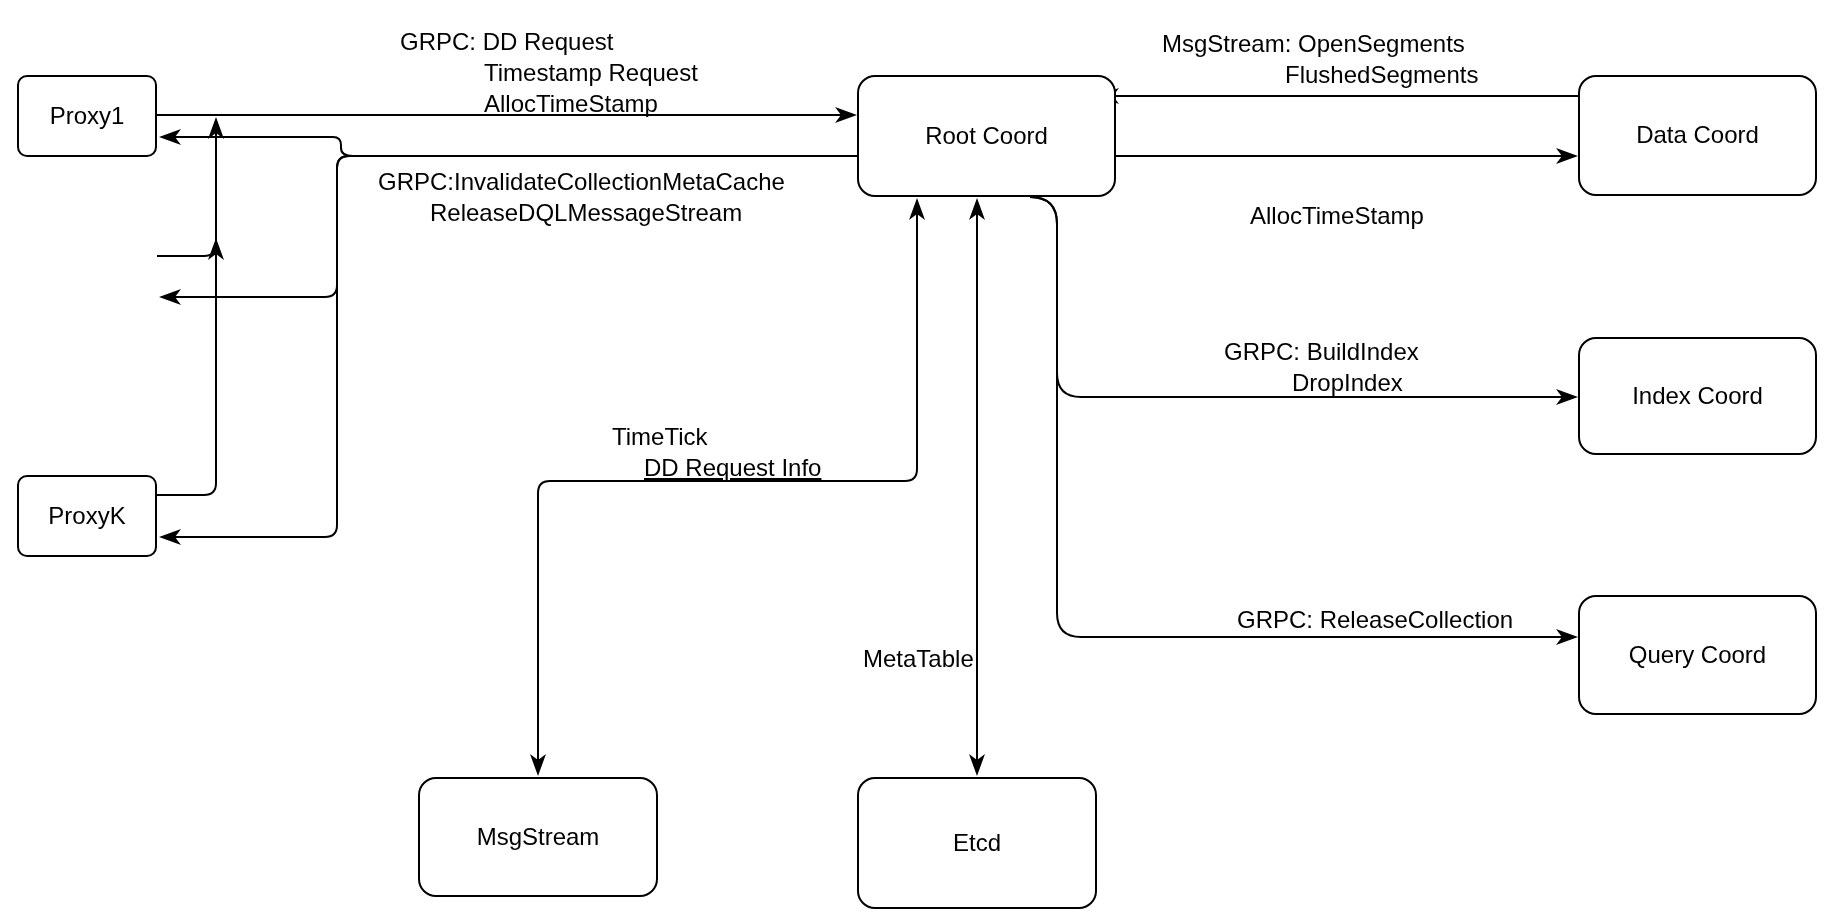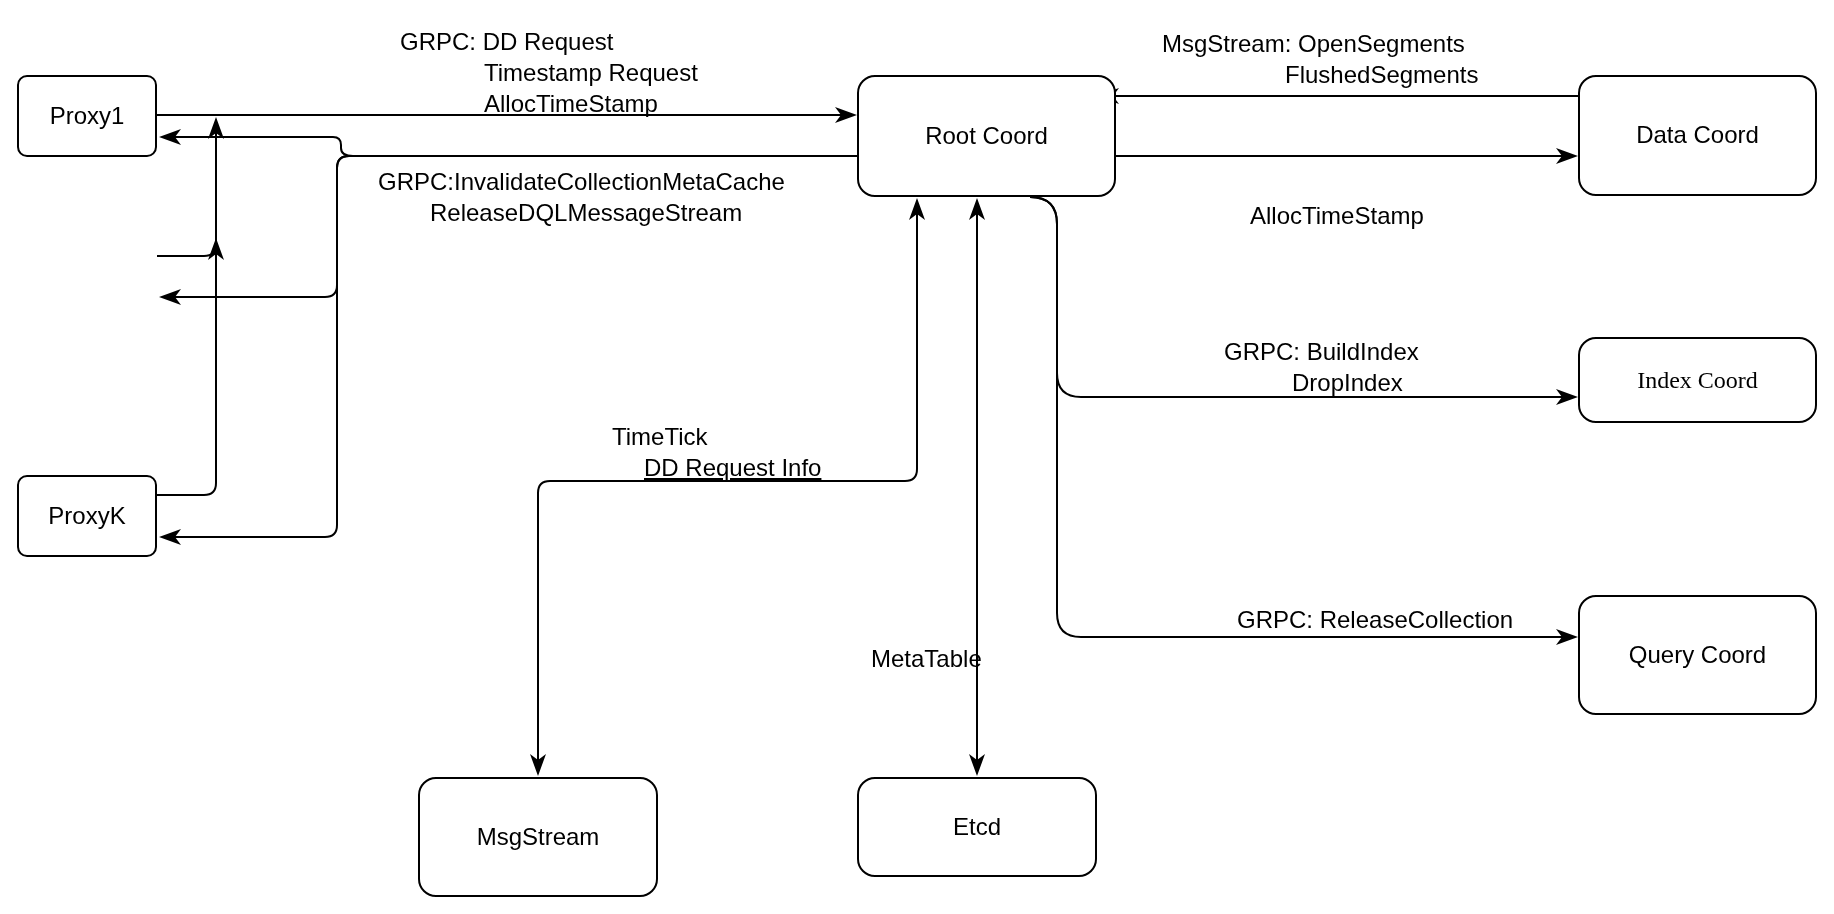--- a/index.html
+++ b/index.html
@@ -133,33 +133,33 @@
   </div>
 
   <div class="node" style="left:857px; top:75px; width:259px; height:122px;">
     <span>Root Coord</span>
   </div>
 
   <div class="node" style="left:1578px; top:75px; width:239px; height:121px;">
     <span>Data Coord</span>
   </div>
 
-  <div class="node" style="left:1578px; top:337px; width:239px; height:86px;font-family:Liberation Serif, serif;">
+  <div class="node" style="left:1578px; top:337px; width:239px; height:118px;">
     <span>Index Coord</span>
   </div>
 
   <div class="node" style="left:1578px; top:595px; width:239px; height:120px;">
     <span>Query Coord</span>
   </div>
 
   <div class="node" style="left:418px; top:777px; width:240px; height:120px;">
     <span>MsgStream</span>
   </div>
 
-  <div class="node" style="left:857px; top:777px; width:240px; height:100px;">
+  <div class="node" style="left:857px; top:777px; width:240px; height:132px;">
     <span>Etcd</span>
   </div>
 
   <div class="edge-label" style="left:400px; top:26px;">GRPC: DD Request</div>
   <div class="edge-label" style="left:484px; top:57px;">Timestamp Request</div>
   <div class="edge-label" style="left:484px; top:88px;">AllocTimeStamp</div>
 
   <div class="edge-label" style="left:378px; top:166px;">GRPC:InvalidateCollectionMetaCache</div>
   <div class="edge-label" style="left:430px; top:197px;">ReleaseDQLMessageStream</div>
 
@@ -169,15 +169,15 @@
   <div class="edge-label" style="left:1250px; top:200px;">AllocTimeStamp</div>
 
   <div class="edge-label" style="left:1224px; top:336px;">GRPC: BuildIndex</div>
   <div class="edge-label" style="left:1292px; top:367px;">DropIndex</div>
 
   <div class="edge-label" style="left:1209px; top:604px;margin-left:28px;">GRPC: ReleaseCollection</div>
 
   <div class="edge-label" style="left:612px; top:421px;">TimeTick</div>
   <div class="edge-label" style="left:644px; top:452px;text-decoration:underline;">DD Request Info</div>
 
-  <div class="edge-label" style="left:863px; top:643px;margin-left:8px;">MetaTable</div>
+  <div class="edge-label" style="left:863px; top:643px;">MetaTable</div>
 
 </div>
 
 </body></html>

